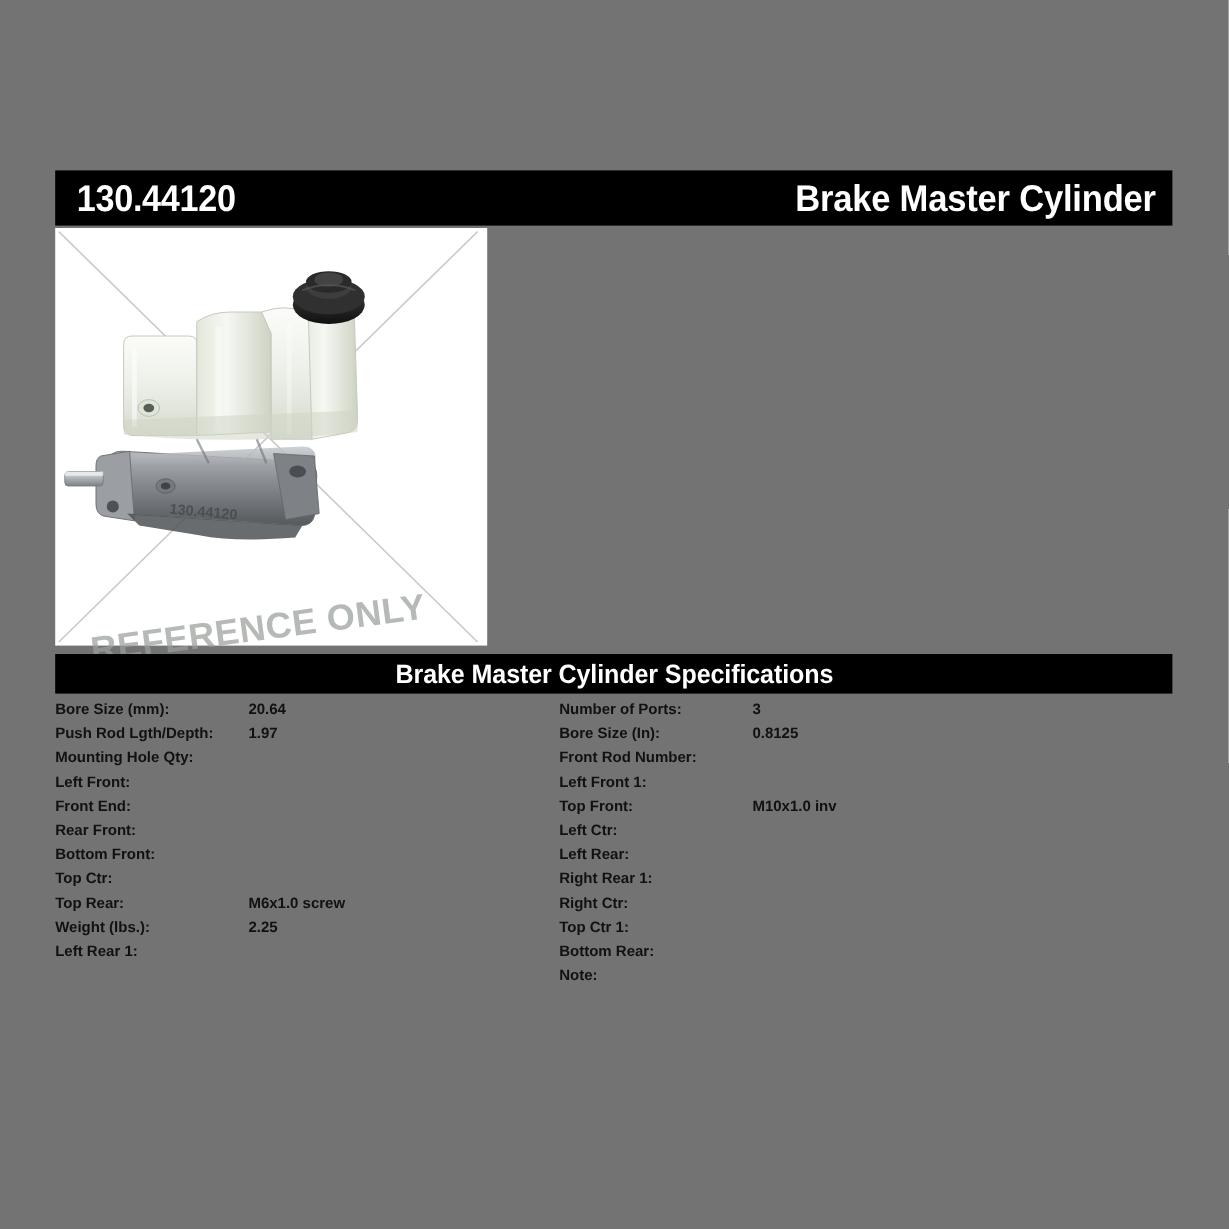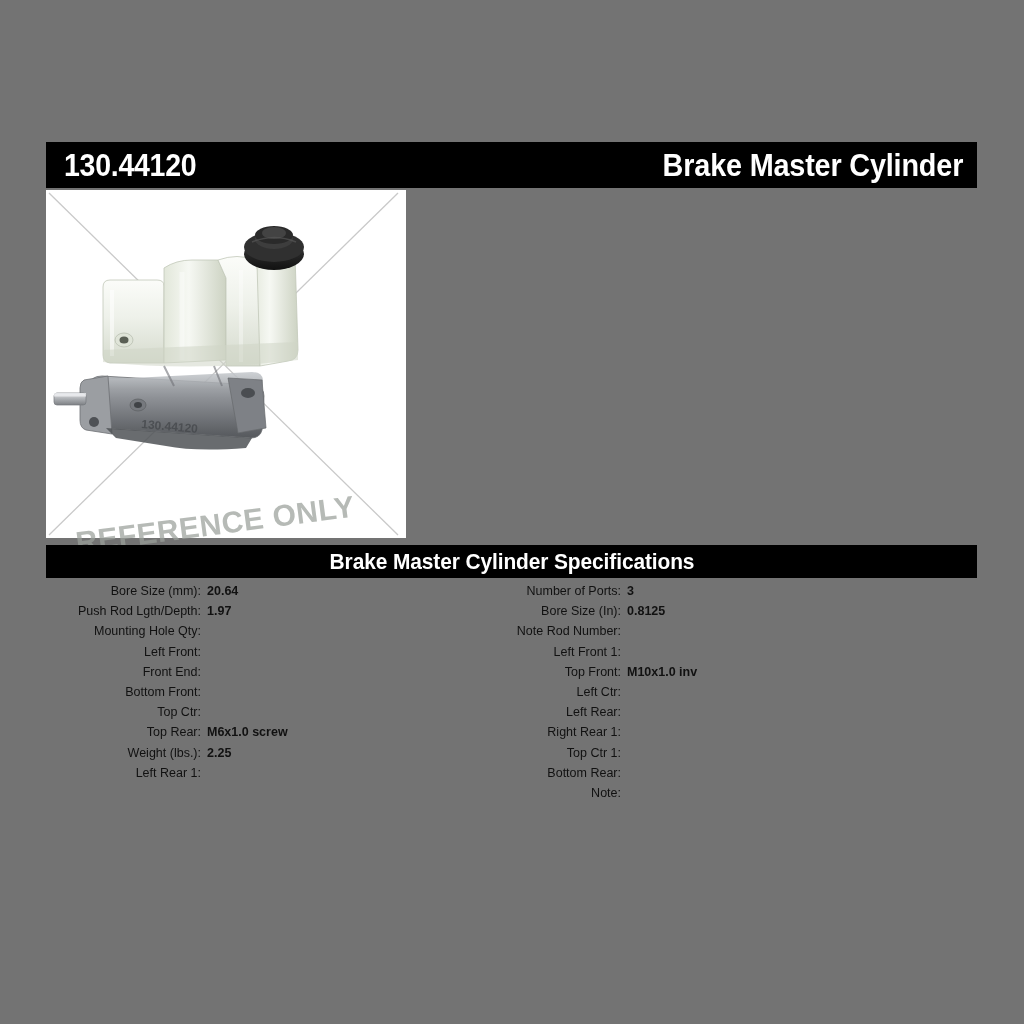--- a/index.html
+++ b/index.html
@@ -126,22 +126,21 @@
 
   .spec-row {
     display: flex;
     height: 20.2px;
     align-items: baseline;
     font-size: 12.5px;
     color: #111111;
   }
   .spec-label {
     width: 155px;
-    text-align: right;
-    font-weight: normal;
+    font-weight: bold;
     white-space: nowrap;
     flex: 0 0 155px;
   }
   .spec-value {
     padding-left: 6px;
     font-weight: bold;
     white-space: nowrap;
     color: #111111;
   }
 </style>
@@ -268,20 +267,24 @@
         </div>
         <div class="spec-row">
           <span class="spec-label">Left Front:</span>
           <span class="spec-value"></span>
         </div>
         <div class="spec-row">
           <span class="spec-label">Front End:</span>
           <span class="spec-value"></span>
         </div>
         <div class="spec-row">
+          <span class="spec-label">Rear Front:</span>
+          <span class="spec-value"></span>
+        </div>
+        <div class="spec-row">
           <span class="spec-label">Bottom Front:</span>
           <span class="spec-value"></span>
         </div>
         <div class="spec-row">
           <span class="spec-label">Top Ctr:</span>
           <span class="spec-value"></span>
         </div>
         <div class="spec-row">
           <span class="spec-label">Top Rear:</span>
           <span class="spec-value">M6x1.0 screw</span>
@@ -298,21 +301,21 @@
     <div class="spec-col right" id="spec-col-right">
         <div class="spec-row">
           <span class="spec-label">Number of Ports:</span>
           <span class="spec-value">3</span>
         </div>
         <div class="spec-row">
           <span class="spec-label">Bore Size (In):</span>
           <span class="spec-value">0.8125</span>
         </div>
         <div class="spec-row">
-          <span class="spec-label">Note Rod Number:</span>
+          <span class="spec-label">Front Rod Number:</span>
           <span class="spec-value"></span>
         </div>
         <div class="spec-row">
           <span class="spec-label">Left Front 1:</span>
           <span class="spec-value"></span>
         </div>
         <div class="spec-row">
           <span class="spec-label">Top Front:</span>
           <span class="spec-value">M10x1.0 inv</span>
         </div>
@@ -322,20 +325,24 @@
         </div>
         <div class="spec-row">
           <span class="spec-label">Left Rear:</span>
           <span class="spec-value"></span>
         </div>
         <div class="spec-row">
           <span class="spec-label">Right Rear 1:</span>
           <span class="spec-value"></span>
         </div>
         <div class="spec-row">
+          <span class="spec-label">Right Ctr:</span>
+          <span class="spec-value"></span>
+        </div>
+        <div class="spec-row">
           <span class="spec-label">Top Ctr 1:</span>
           <span class="spec-value"></span>
         </div>
         <div class="spec-row">
           <span class="spec-label">Bottom Rear:</span>
           <span class="spec-value"></span>
         </div>
         <div class="spec-row">
           <span class="spec-label">Note:</span>
           <span class="spec-value"></span>

